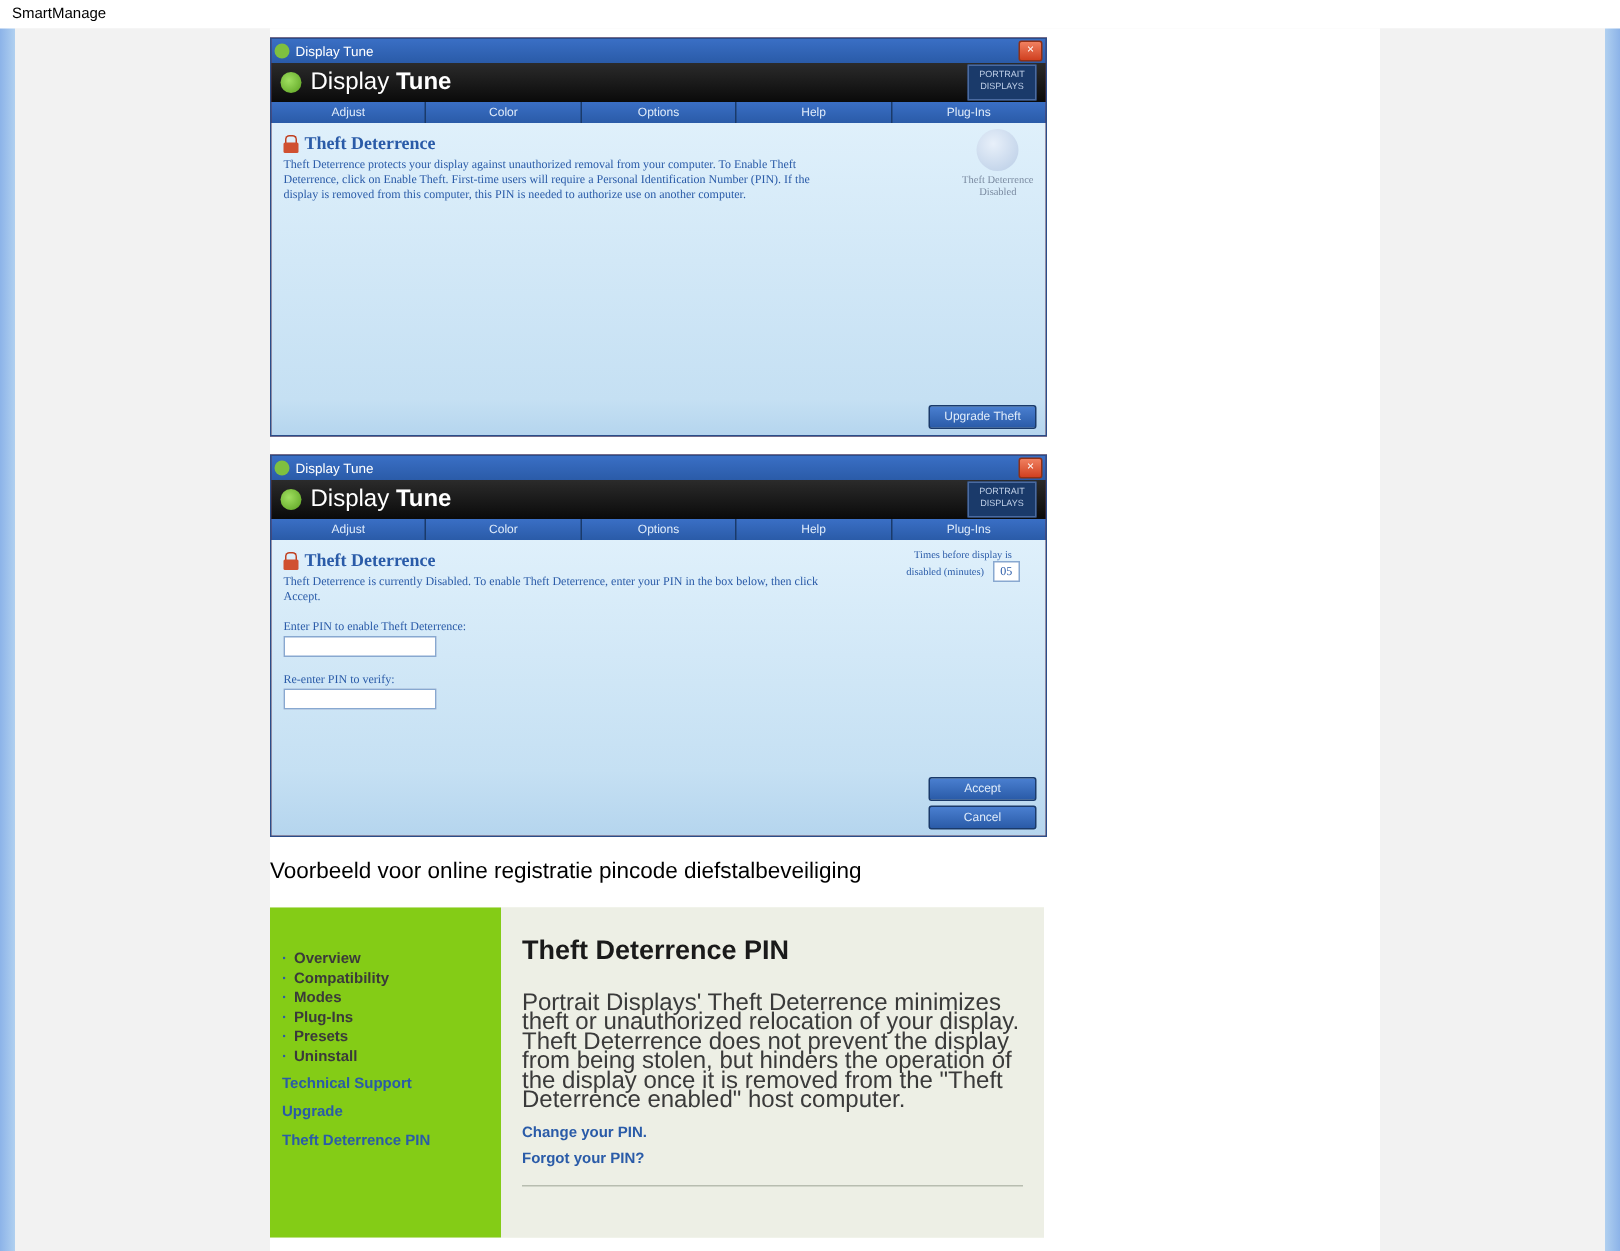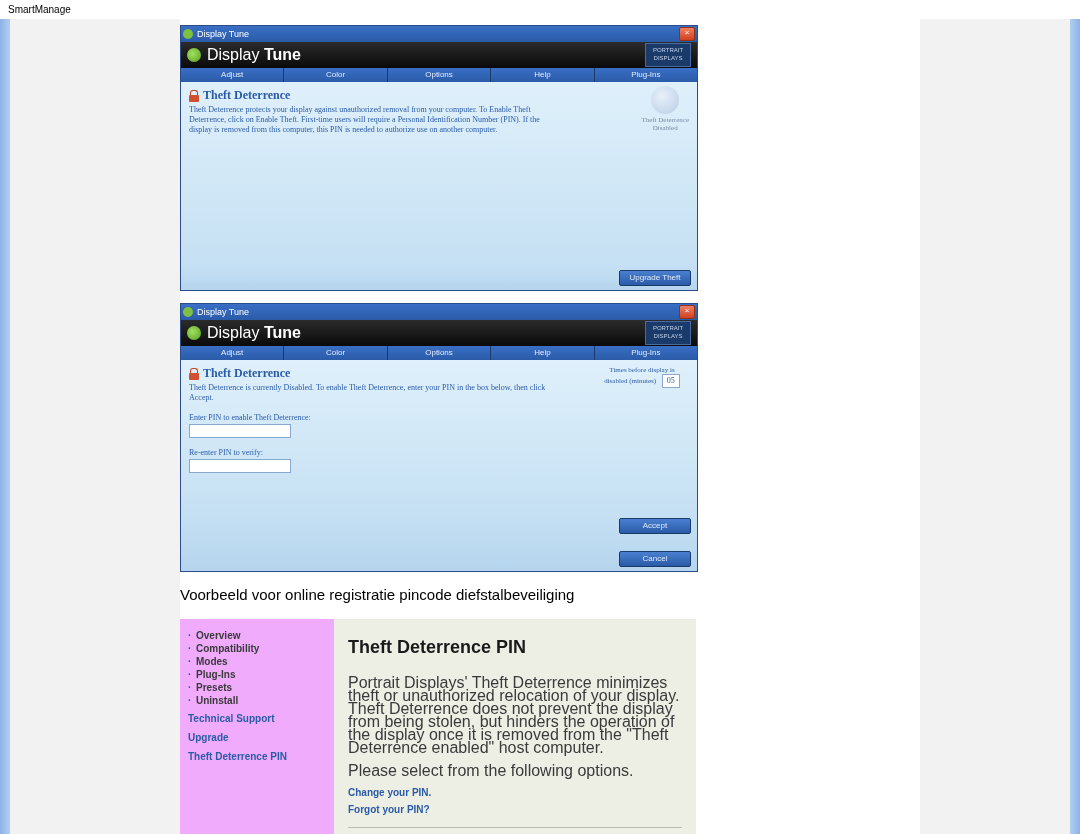--- a/index.html
+++ b/index.html
@@ -241,22 +241,22 @@
   
   .help-panel {
     width: 516px;
     display: flex;
     background: #eaede0;
     border: none;
     min-height: 220px;
   }
   .help-nav {
     width: 138px;
-    background: #f0abfc;
-    padding: 10px 8px;
+    background: #84cc16;
+    padding: 28px 8px;
     font-size: 10px;
     color: #3a3a3a;
   }
   .help-nav .item {
     padding: 1px 0 1px 8px;
     position: relative;
   }
   .help-nav .item::before {
     content: "·";
     position: absolute;
@@ -382,21 +382,21 @@
           <div class="panel-desc">Theft Deterrence is currently Disabled. To enable Theft Deterrence, enter your PIN in the box below, then click Accept.</div>
           <div class="status-right">
             <span>Times before display is disabled (minutes)</span>
             <span class="num">05</span>
           </div>
           <div class="field-label">Enter PIN to enable Theft Deterrence:</div>
           <div class="pin-input"></div>
           <div class="field-label">Re-enter PIN to verify:</div>
           <div class="pin-input"></div>
         </div>
-        <div class="btn-row" style="flex-direction:column; align-items:flex-end; gap:17px;">
+        <div class="btn-row" style="flex-direction:column; align-items:flex-end; gap:3px;">
           <div class="btn">Accept</div>
           <div class="btn">Cancel</div>
         </div>
       </div>
 
       <div class="caption">Voorbeeld voor online registratie pincode diefstalbeveiliging</div>
 
       <div class="help-panel">
         <div class="help-nav">
           <div class="item bold">Overview</div>
@@ -405,21 +405,20 @@
           <div class="item bold">Plug-Ins</div>
           <div class="item bold">Presets</div>
           <div class="item bold">Uninstall</div>
           <div class="heading">Technical Support</div>
           <div class="heading">Upgrade</div>
           <div class="heading">Theft Deterrence PIN</div>
         </div>
         <div class="help-main">
           <h1>Theft Deterrence PIN</h1>
           <p>Portrait Displays' Theft Deterrence minimizes theft or unauthorized relocation of your display. Theft Deterrence does not prevent the display from being stolen, but hinders the operation of the display once it is removed from the "Theft Deterrence enabled" host computer.</p>
-          <p>Please select from the following options.</p>
           <span class="link">Change your PIN.</span>
           <span class="link">Forgot your PIN?</span>
           <hr>
         </div>
       </div>
 
     </div>
     <div class="mid-right-pad"></div>
   </div>
   <div class="right-bar"></div>

